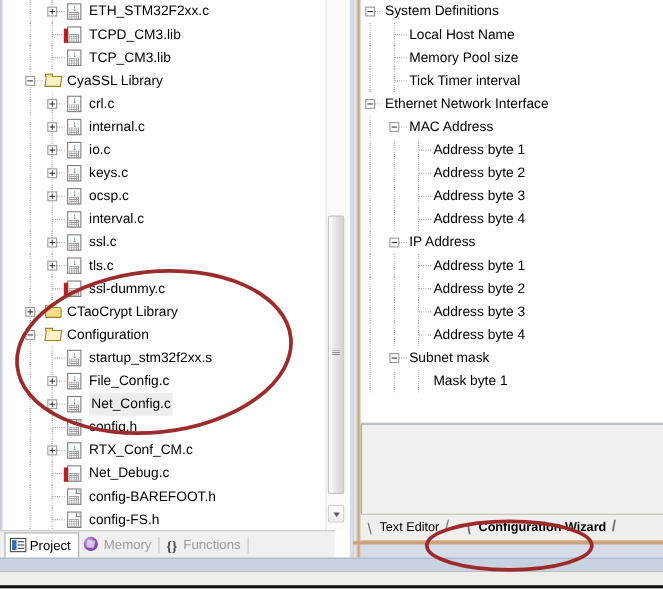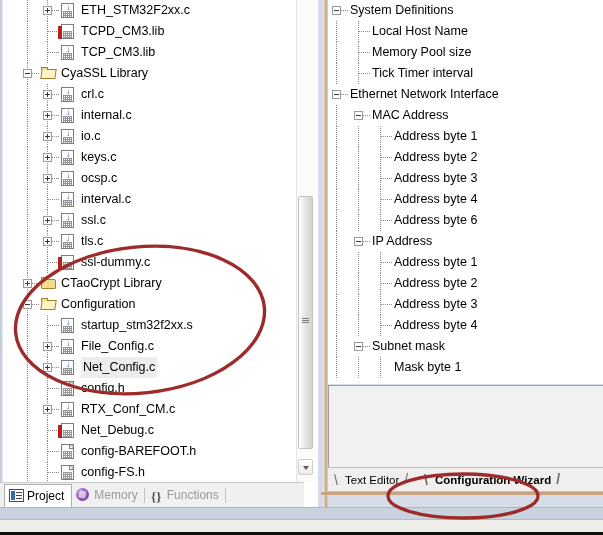--- a/index.html
+++ b/index.html
@@ -539,27 +539,20 @@
       </div>
       <div class="crow">
         <div class="vline" style="left: 8px;"></div>
         <div class="vline" style="left: 30px;"></div>
         <div class="vline" style="left: 52px;"></div>
         <div class="hline" style="left: 53px; width: 11px;"></div>
         <span class="clbl" style="left: 66px;">Address byte 4</span>
       </div>
       <div class="crow">
         <div class="vline" style="left: 8px;"></div>
-        <div class="vline" style="left: 30px;"></div>
-        <div class="vline" style="left: 52px;"></div>
-        <div class="hline" style="left: 53px; width: 11px;"></div>
-        <span class="clbl" style="left: 66px;">Address byte 6</span>
-      </div>
-      <div class="crow">
-        <div class="vline" style="left: 8px;"></div>
         <div class="hline" style="left: 31px; width: 11px;"></div>
         <div class="exp" style="left: 26px;"></div>
         <span class="clbl" style="left: 44px; text-align: center;">IP Address</span>
       </div>
       <div class="crow">
         <div class="vline" style="left: 8px;"></div>
         <div class="vline" style="left: 30px;"></div>
         <div class="vline" style="left: 52px;"></div>
         <div class="hline" style="left: 53px; width: 11px;"></div>
         <span class="clbl" style="left: 66px;">Address byte 1</span>

